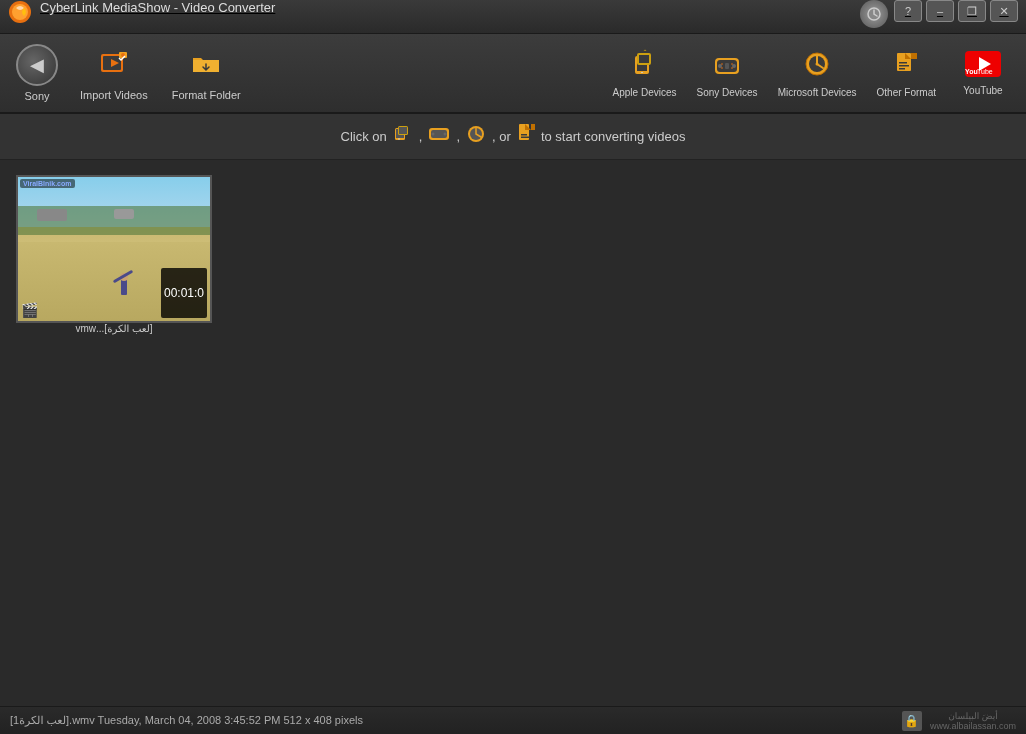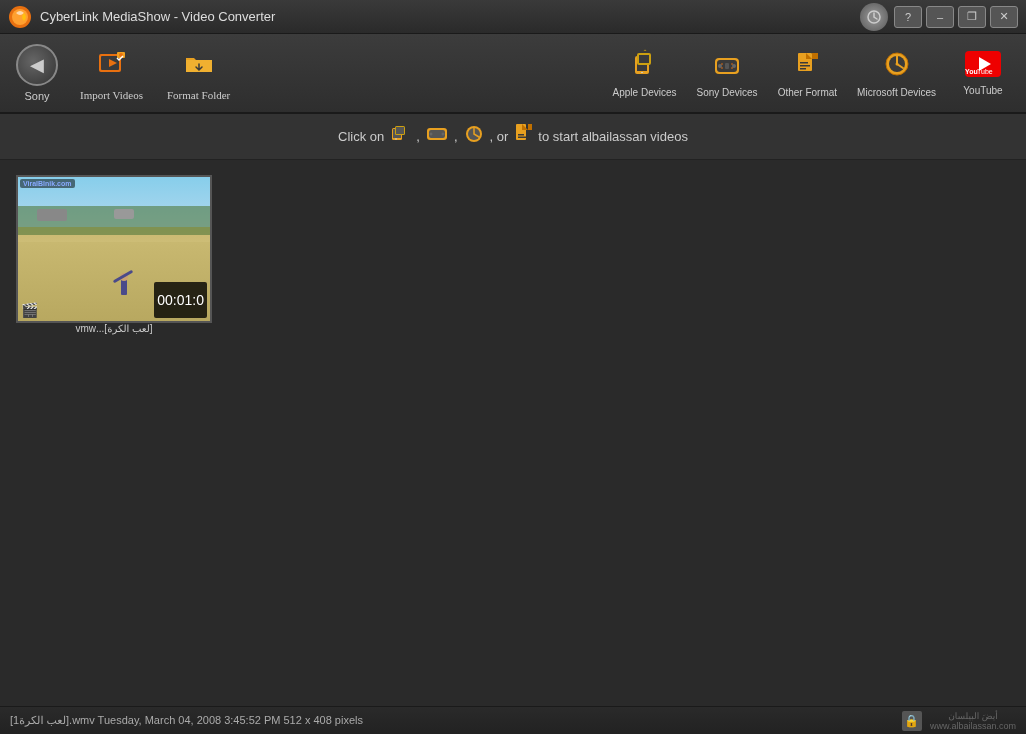--- a/index.html
+++ b/index.html
@@ -11,23 +11,23 @@
       overflow: hidden;
       display: flex;
       flex-direction: column;
     }
 
     
     .title-bar {
       background: linear-gradient(180deg, #3a3a3a 0%, #2a2a2a 100%);
       height: 34px;
       display: flex;
-      align-items: center;
       padding: 0 8px;
       border-bottom: 1px solid #1a1a1a;
+      text-decoration: underline;
     }
     .title-bar-logo {
       width: 24px;
       height: 24px;
       margin-right: 8px;
     }
     .title-bar-text {
       color: #ddd;
       font-size: 13px;
       flex: 1;
@@ -76,21 +76,20 @@
     .toolbar-btn {
       display: flex;
       flex-direction: column;
       align-items: center;
       justify-content: center;
       padding: 6px 10px;
       cursor: pointer;
       border-radius: 4px;
       min-width: 60px;
       gap: 4px;
-      font-family: Liberation Serif, serif;
     }
     .toolbar-btn .icon {
       font-size: 28px;
       line-height: 1;
     }
     .toolbar-btn .label {
       color: #ccc;
       font-size: 11px;
       text-align: center;
       white-space: nowrap;
@@ -211,22 +210,22 @@
       padding: 1px 3px;
       border-radius: 2px;
       font-weight: bold;
     }
     .video-duration {
       position: absolute;
       bottom: 3px;
       right: 3px;
       background: rgba(0,0,0,0.8);
       color: #fff;
-      font-size: 14px;
-      padding: 10px 3px;
+      font-size: 12px;
+      padding: 18px 3px;
       border-radius: 2px;
     }
     .video-thumb-icon {
       position: absolute;
       bottom: 3px;
       left: 3px;
       color: #888;
       font-size: 14px;
     }
     .video-label {
@@ -368,41 +367,41 @@
         <circle cx="20" cy="15" r="0.8" fill="#e87010"></circle>
         <circle cx="20" cy="19" r="0.8" fill="#e87010"></circle>
       </svg>
     </span>
     <span class="label">Sony Devices</span>
   </div>
 
   <div class="toolbar-right-btn">
     <span class="icon">
       <svg width="30" height="30" viewBox="0 0 30 30">
+        <circle cx="15" cy="15" r="11" fill="#e8a020" stroke="#c07000" stroke-width="1"></circle>
+        <circle cx="15" cy="15" r="8" fill="#3a3a3a"></circle>
+        <path d="M15 7 L15 15 L21 19" stroke="#e8a020" stroke-width="2" fill="none" stroke-linecap="round"></path>
+        <circle cx="15" cy="15" r="1.5" fill="#e8a020"></circle>
+      </svg>
+    </span>
+    <span class="label">Microsoft Devices</span>
+  </div>
+
+  <div class="toolbar-right-btn">
+    <span class="icon">
+      <svg width="30" height="30" viewBox="0 0 30 30">
         <rect x="6" y="4" width="14" height="18" rx="1" fill="#e8a020"></rect>
         <path d="M14 4 L20 10 L14 10 Z" fill="#c07000"></path>
         <rect x="20" y="4" width="6" height="6" fill="#c07000"></rect>
         <rect x="8" y="13" width="8" height="1.5" fill="#3a3a3a"></rect>
         <rect x="8" y="16" width="10" height="1.5" fill="#3a3a3a"></rect>
         <rect x="8" y="19" width="6" height="1.5" fill="#3a3a3a"></rect>
       </svg>
     </span>
     <span class="label">Other Format</span>
-  </div>
-
-  <div class="toolbar-right-btn">
-    <span class="icon">
-      <svg width="30" height="30" viewBox="0 0 30 30">
-        <circle cx="15" cy="15" r="11" fill="#e8a020" stroke="#c07000" stroke-width="1"></circle>
-        <circle cx="15" cy="15" r="8" fill="#3a3a3a"></circle>
-        <path d="M15 7 L15 15 L21 19" stroke="#e8a020" stroke-width="2" fill="none" stroke-linecap="round"></path>
-        <circle cx="15" cy="15" r="1.5" fill="#e8a020"></circle>
-      </svg>
-    </span>
-    <span class="label">Microsoft Devices</span>
   </div>
 
   <div class="toolbar-right-btn">
     <span class="icon">
       <svg width="36" height="26" viewBox="0 0 36 26">
         <rect x="0" y="0" width="36" height="26" rx="4" fill="#e00"></rect>
         <polygon points="14,6 14,20 26,13" fill="#fff"></polygon>
         <text x="0" y="23" font-size="7" font-weight="bold" fill="#fff" font-family="Arial">You</text>
         <text x="12" y="23" font-size="7" fill="#fff" font-family="Arial">Tube</text>
       </svg>
@@ -448,21 +447,21 @@
   <span class="hint-icon">
     <svg width="18" height="22" viewBox="0 0 18 22">
       <rect x="2" y="1" width="10" height="16" rx="1" fill="#e8a020"></rect>
       <path d="M8 1 L14 7 L8 7 Z" fill="#c07000"></path>
       <rect x="14" y="1" width="6" height="6" fill="#c07000"></rect>
       <rect x="4" y="11" width="6" height="1.5" fill="#3a3a3a"></rect>
       <rect x="4" y="13.5" width="8" height="1.5" fill="#3a3a3a"></rect>
     </svg>
   </span>
 
-  <span>to start albailassan videos</span>
+  <span>to start converting videos</span>
 </div>
 
 <div class="main-content">
   
   <div class="video-item">
     <div class="video-thumb">
 
       <div class="video-scene">
 
         <div style="position:absolute;top:0;left:0;right:0;height:35%;background:linear-gradient(180deg,#87CEEB,#b0d8ee);"></div>

